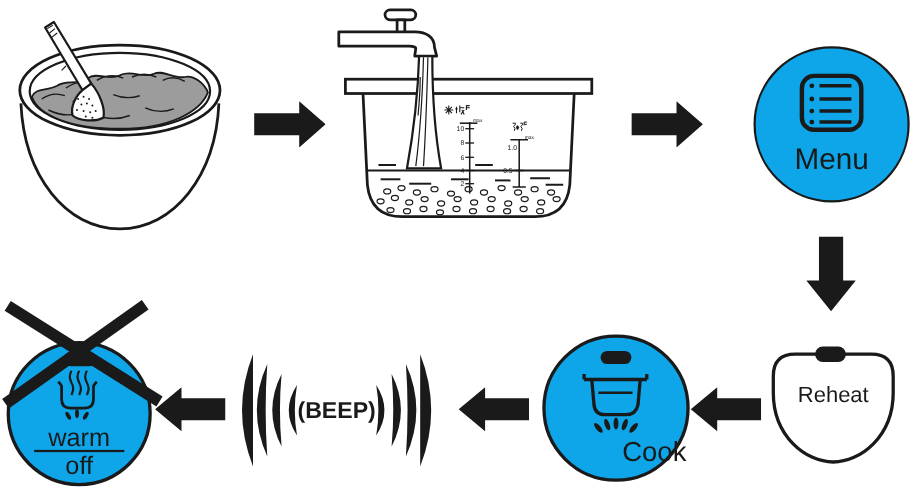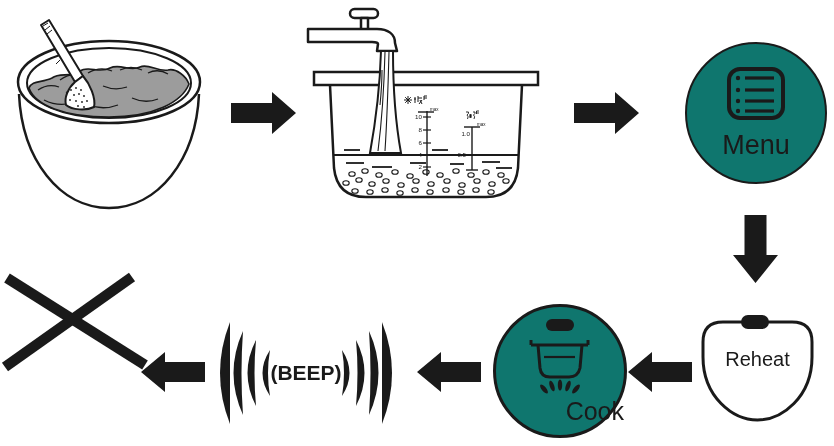--- a/index.html
+++ b/index.html
@@ -1,19 +1,19 @@
 <!DOCTYPE html>
 <html><head>
 <meta charset="utf-8">
 <style>
   html,body{margin:0;padding:0;background:#fff;}
   .stage{position:relative;width:834px;height:446px;background:#fff;overflow:hidden;
          font-family:"Liberation Sans",sans-serif;color:#1a1a1a;}
   .abs{position:absolute;}
-  .circle{position:absolute;box-sizing:border-box;background:#0f766e;border-radius:50%;border:3px solid #1a1a1a;}
+  .circle{position:absolute;box-sizing:border-box;background:#0ea5e9;border-radius:50%;border:3px solid #1a1a1a;}
   .c-label{position:absolute;left:0;right:0;text-align:center;line-height:1;color:#1a1a1a;}
   svg{display:block;}
   svg text{font-family:"Liberation Sans",sans-serif;fill:#1a1a1a;}
   .divider{position:absolute;height:0;border-top:2.5px solid #1a1a1a;}
 </style>
 </head>
 <body>
 
 <div class="stage">
 
@@ -249,19 +249,38 @@
       <path d="M151,15 Q170,57 151,99 Q154,57 151,15 Z"></path>
       <path d="M164,6 Q184,57 164,108 Q164,57 164,6 Z"></path>
     </g>
     <text x="88" y="64" font-size="21" font-weight="700" text-anchor="middle">(BEEP)</text>
   </svg>
 
   <svg class="abs" style="left:141px;top:352px;" width="64" height="40" viewBox="0 0 64 40">
     <path d="M64,10 H24 V0 L0,20 L24,40 V30 H64 Z" fill="#1a1a1a"></path>
   </svg>
 
+  <div class="circle" style="left:6px;top:310px;width:132px;height:132px;">
+    <svg class="abs" style="left:0;top:0;" width="126" height="126" viewBox="0 0 126 126">
+      <rect x="49" y="7" width="30" height="13" rx="6.5" fill="#1a1a1a"></rect>
+      <g fill="none" stroke="#1a1a1a" stroke-width="2">
+        <path d="M56,24 q-3,5 0,11 q3,5 0,11"></path>
+        <path d="M63,24 q-3,5 0,11 q3,5 0,11"></path>
+        <path d="M70,24 q-3,5 0,11 q3,5 0,11"></path>
+      </g>
+      <path d="M44,34 Q46,36 47,38 L47,50 Q47,58 55,58 L68,58 Q76,58 76,50 L76,38 Q77,36 79,34" fill="none" stroke="#1a1a1a" stroke-width="2.5"></path>
+      <g fill="#1a1a1a">
+        <ellipse cx="53" cy="65" rx="1.8" ry="4" transform="rotate(-30 53 65)"></ellipse>
+        <ellipse cx="61" cy="63" rx="1.8" ry="4"></ellipse>
+        <ellipse cx="69" cy="65" rx="1.8" ry="4" transform="rotate(30 69 65)"></ellipse>
+      </g>
+    </svg>
+    <div class="c-label" style="top:73px;font-size:23px;">warm</div>
+    <div class="divider" style="left:22px;top:96px;width:82px;"></div>
+    <div class="c-label" style="top:99px;font-size:23px;">off</div>
+  </div>
 
   <svg class="abs" style="left:0;top:270px;z-index:5;" width="160" height="110" viewBox="0 0 160 110">
     <path d="M7,8 L145,95" stroke="#1a1a1a" stroke-width="10.5"></path>
     <path d="M132,7 L5,97" stroke="#1a1a1a" stroke-width="10.5"></path>
   </svg>
 
 </div>
 
 </body></html>

